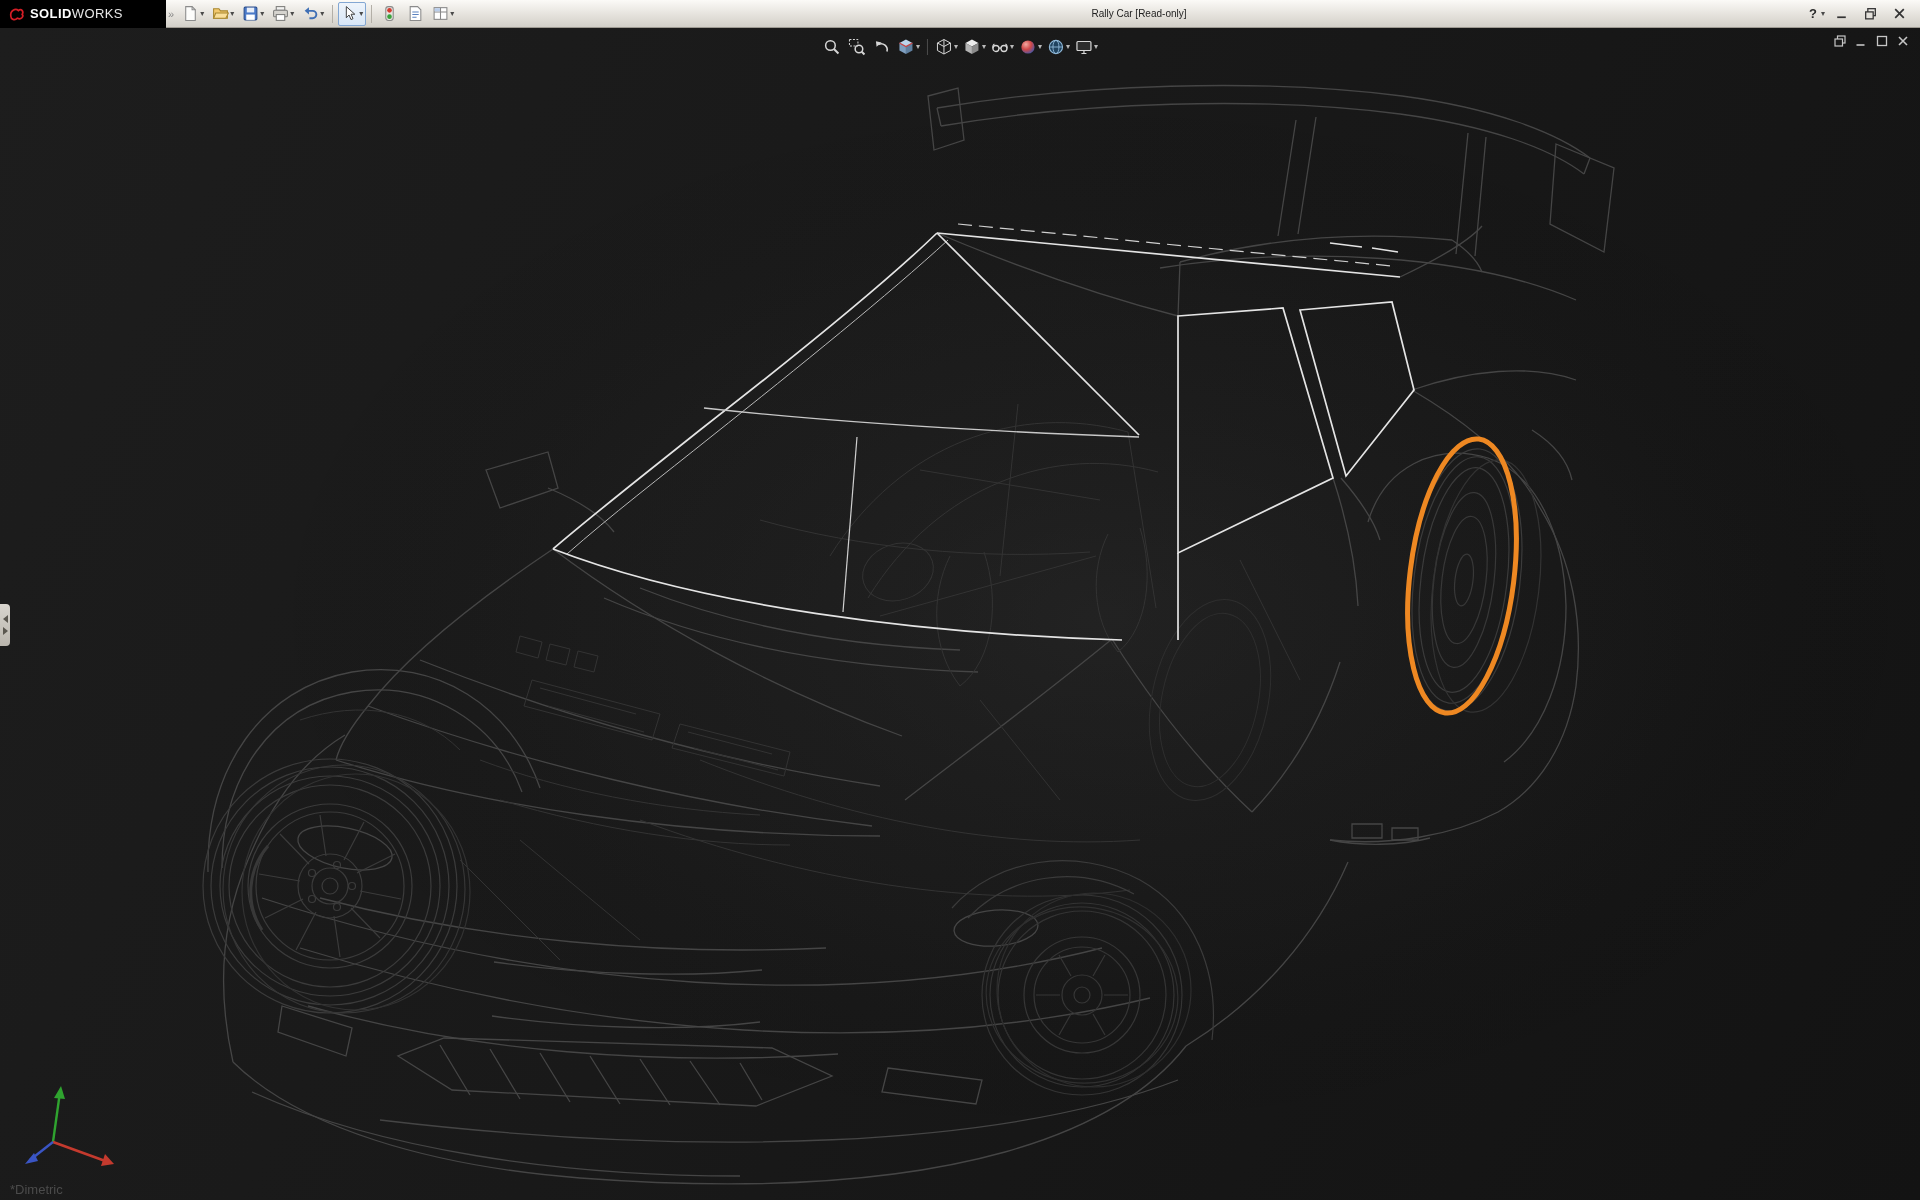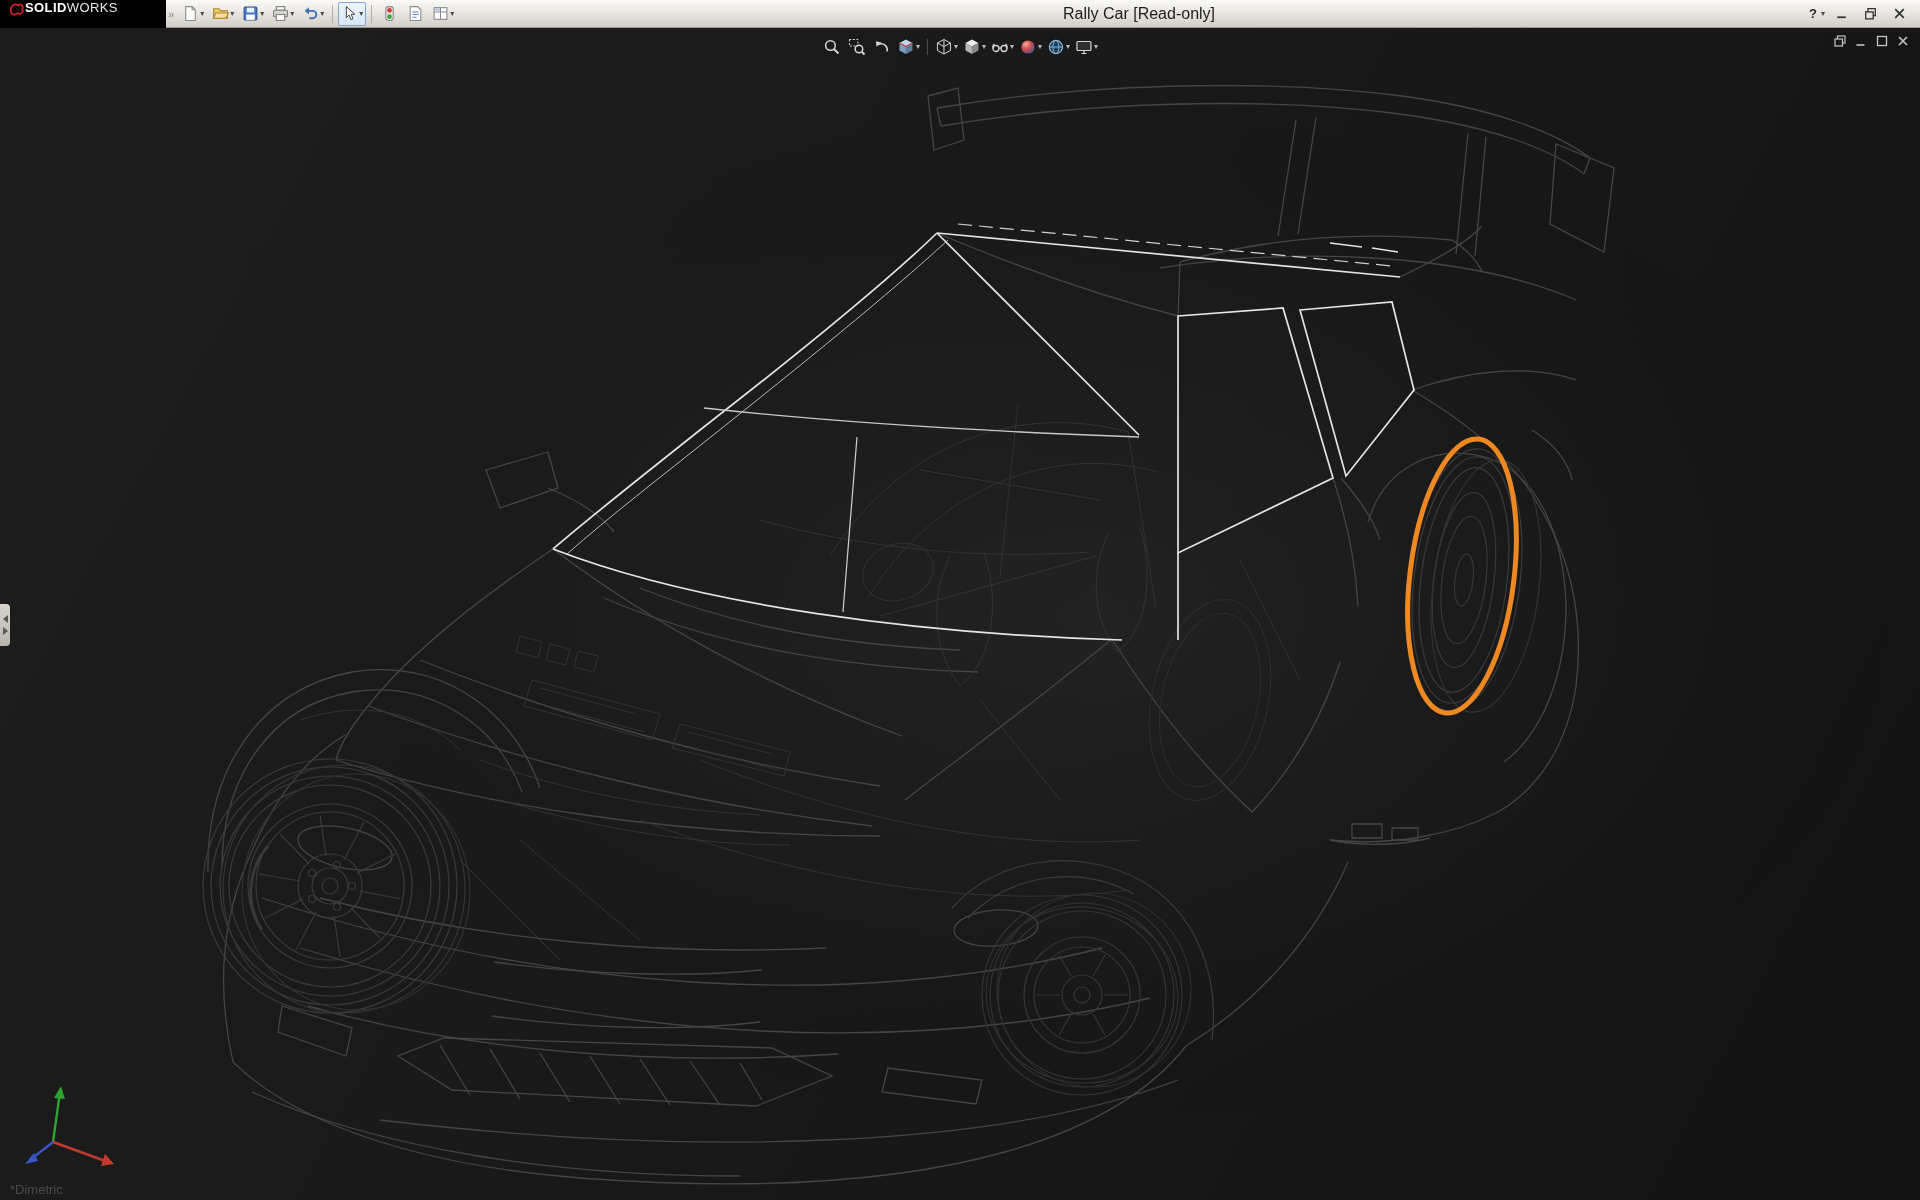--- a/index.html
+++ b/index.html
@@ -4,33 +4,33 @@
 <style>
   html,body{margin:0;padding:0;width:1920px;height:1200px;overflow:hidden;
     font-family:"Liberation Sans",sans-serif;background:#141414;}
   *{box-sizing:border-box;}
 
   
   .titlebar{position:absolute;top:0;left:0;width:1920px;height:28px;z-index:20;
     background:linear-gradient(#fbfaf7,#e3e0da 60%,#d2cfc8);
     border-bottom:1px solid #9e9a92;display:flex;align-items:center;}
   .logo{height:28px;width:166px;background:#000;color:#fff;display:flex;
-    align-items:flex-start;padding:0 8px;flex:0 0 auto;}
+    align-items:center;gap:5px;padding:0 8px;flex:0 0 auto;}
   .brand{font-size:13px;letter-spacing:.4px;white-space:nowrap;}
   .brand .b{font-weight:700;}
   .brand .l{font-weight:400;color:#e8e8e8;}
   .chev{color:#8a8a8a;font-size:11px;margin:0 4px 0 2px;}
   .tb-btn{height:24px;min-width:24px;display:inline-flex;align-items:center;justify-content:center;
     border:1px solid transparent;border-radius:2px;margin:0 1px;padding:0 2px;cursor:default;}
   .tb-btn.active{border-color:#83a7d3;background:linear-gradient(#eef4fb,#d8e6f6);}
   .caret{font-size:8px;color:#4a4a4a;margin-left:1px;line-height:1;}
   .tb-sep{width:1px;height:18px;background:#b3afa7;margin:0 4px;}
   .ic{width:17px;height:17px;display:block;}
   .title-center{position:absolute;left:1139px;top:0;transform:translateX(-50%);
-    height:44px;line-height:28px;font-size:16px;color:#1e1e1e;white-space:nowrap;}
+    height:44px;line-height:28px;font-size:10px;color:#1e1e1e;white-space:nowrap;}
   .tb-right{margin-left:auto;display:flex;align-items:center;gap:3px;padding-right:8px;}
   .help{font-size:13px;color:#2a2a2a;font-weight:700;}
   .winic{width:15px;height:15px;display:block;}
 
   
   .viewport{position:absolute;top:28px;left:0;width:1920px;height:1172px;
     background:linear-gradient(118deg,#1d1d1d 0%,#191919 45%,#131313 100%);}
   .wire{position:absolute;top:0;left:0;width:1920px;height:1172px;}
 
   

